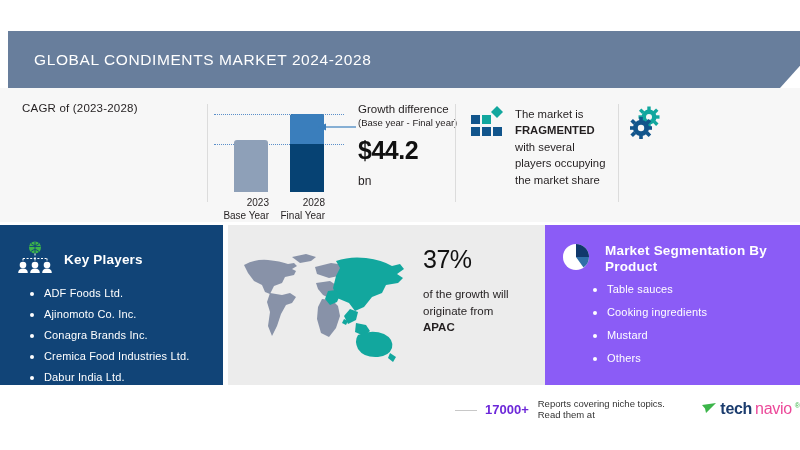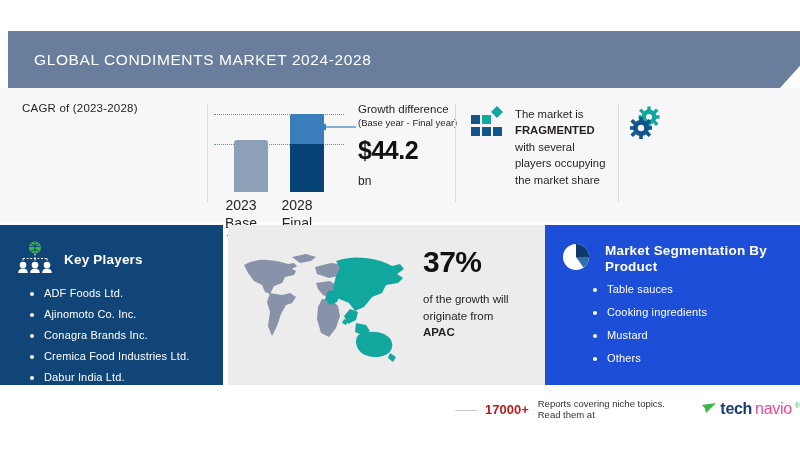--- a/index.html
+++ b/index.html
@@ -45,21 +45,21 @@
   .bars { position:absolute; left:10px; top:16px; height:78px; width:120px; }
   .bar {
     position:absolute; bottom:0; width:34px; border-radius:3px 3px 0 0;
   }
   .bar-base { left:10px; height:52px; background:#8ea0b8; }
   .bar-final { left:66px; height:78px; background:#064273; overflow:hidden; }
   .bar-final .top-seg {
     position:absolute; left:0; top:0; width:100%; height:30px; background:#3a7ebc;
   }
   .bar-caption {
-    position:absolute; top:99px; font-size:14px; color:#231f20; text-align:center;
+    position:absolute; top:99px; font-size:10px; color:#231f20; text-align:right;
     line-height:1.25; width:56px;
   }
   .cap-base { left:-1px; }
   .cap-final { left:55px; }
 
   
   .growth-text { position:absolute; left:358px; top:14px; width:110px; }
   .gt-arrow {
     position:absolute; left:-40px; top:21px; width:38px; height:8px;
   }
@@ -80,21 +80,21 @@
 
   
   .band2 { position:absolute; left:0; top:225px; width:800px; height:160px; }
   .panel-players {
     position:absolute; left:0; top:0; width:223px; height:160px; background:#114477;
   }
   .panel-map {
     position:absolute; left:228px; top:0; width:317px; height:160px; background:#ececec;
   }
   .panel-seg {
-    position:absolute; left:545px; top:0; width:255px; height:204px; background:#1d4ed8;
+    position:absolute; left:545px; top:0; width:255px; height:204px; background:#8b5cf6;
   }
 
   .panel-head { display:flex; align-items:center; gap:10px; padding:16px 0 0 16px; }
   .panel-title {
     color:#ffffff; font-size:13.5px; font-weight:bold; letter-spacing:0.2px; line-height:1.2;
   }
   .panel-list { list-style:none; margin:9px 0 0 30px; }
   .panel-list li {
     color:#ffffff; font-size:11px; line-height:1.0; margin-bottom:10px;
     position:relative; padding-left:14px; letter-spacing:0.15px;
@@ -103,35 +103,35 @@
     content:""; position:absolute; left:0; top:4px;
     width:4px; height:4px; border-radius:50%; background:#ffffff;
   }
   .seg-head { padding-top:15px; }
   .seg-list { margin-left:48px; margin-top:6px; }
   .seg-list li { margin-bottom:12px; }
 
   
   .map-wrap { position:absolute; left:12px; top:22px; width:170px; height:120px; }
   .apac-text { position:absolute; left:195px; top:20px; width:120px; }
-  .apac-pct { font-size:30px; font-weight:bold; color:#111; letter-spacing:-0.5px; }
+  .apac-pct { font-size:25px; font-weight:normal; color:#111; letter-spacing:-0.5px; }
   .apac-desc { font-size:11.5px; color:#231f20; line-height:1.45; margin-top:12px; }
   .apac-desc b { font-weight:bold; }
 
   
   .footer {
     position:absolute; left:0; top:385px; width:800px; height:65px; background:#ffffff;
   }
   .footer-line {
     position:absolute; left:455px; top:25px; width:22px; height:1px; background:#c8c8c8;
   }
   .footer-inner {
     position:absolute; left:485px; top:13px; display:flex; align-items:center; gap:9px;
   }
-  .footer-count { font-size:13px; font-weight:bold; color:#b91c1c; }
+  .footer-count { font-size:13px; font-weight:bold; color:#6d28d9; }
   .footer-text { font-size:9.5px; color:#333; }
   .logo { display:flex; align-items:center; gap:3px; margin-left:18px; }
   .logo-tech { font-size:16px; font-weight:bold; color:#1b3c6e; letter-spacing:-0.3px; }
   .logo-navio { font-size:16px; font-weight:normal; color:#ec4899; letter-spacing:-0.3px; }
   .logo-tm { font-size:7px; color:#3cb54a; align-self:flex-start; margin-top:2px; }
 </style>
 </head>
 <body>
 
 <div class="page">

